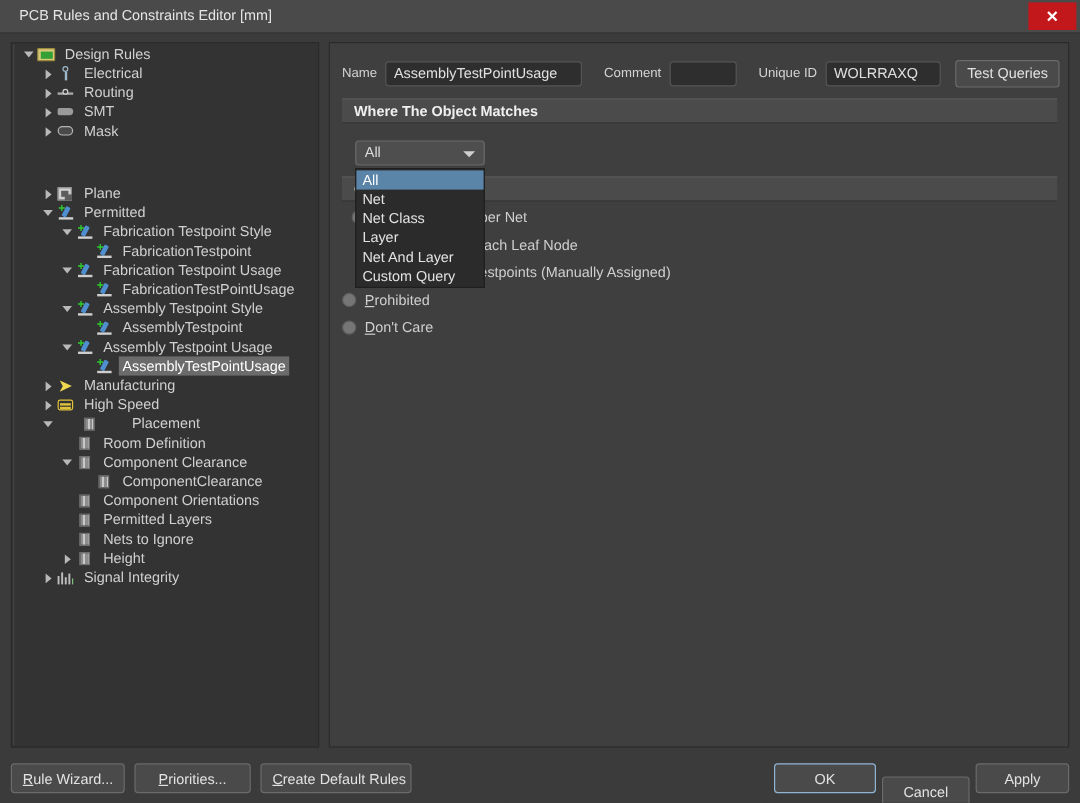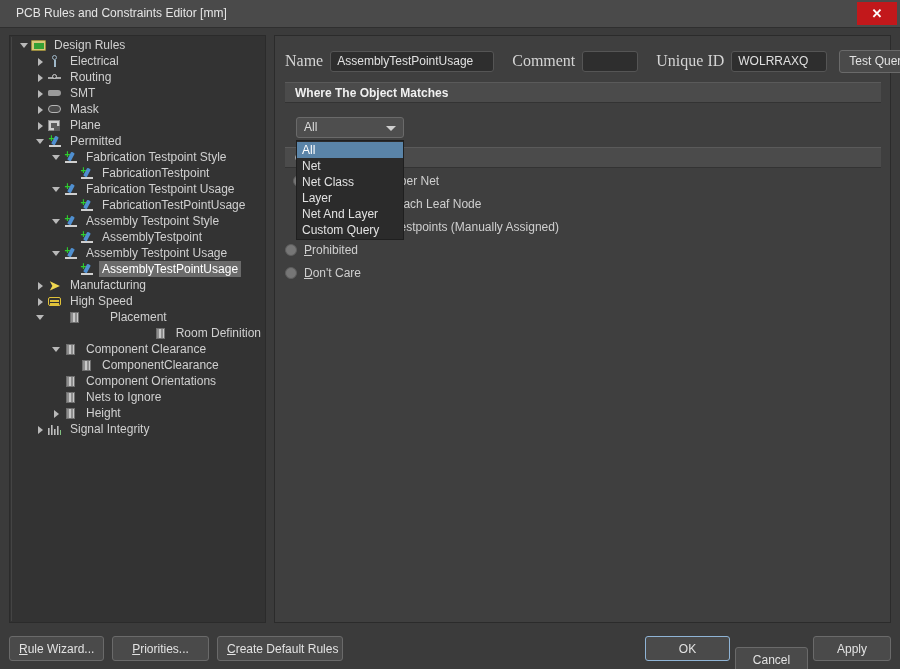--- a/index.html
+++ b/index.html
@@ -286,25 +286,24 @@
     box-sizing: border-box;
   }
   .form-row {
     position: absolute;
     left: 10px; top: 13px;
     width: 596px; height: 24px;
     display: flex;
     align-items: center;
   }
   .fld-label {
-    font-size: 16px;
+    font-size: 11px;
     color: #d4d4d4;
     margin-right: 7px;
     white-space: nowrap;
-    font-family: Liberation Serif, serif;
   }
   .txtbox {
     background: #2e2e2e;
     border: 1px solid #555555;
     border-radius: 3px;
     height: 21px;
     line-height: 21px;
     color: #e0e0e0;
     font-size: 12px;
     font-family: "Liberation Sans", sans-serif;
@@ -489,21 +488,21 @@
           </span>
           <span class="tlabel">SMT</span>
         </div>
         <div class="tree-row" style="padding-left: 22px;">
           <span class="twisty collapsed"></span>
           <span class="ticon">
             <span class="ic-mask"></span>
           </span>
           <span class="tlabel">Mask</span>
         </div>
-        <div class="tree-row" style="padding-left: 22px;">
+        <div class="tree-row" style="padding-left: 22px; margin-top: 36px;">
           <span class="twisty collapsed"></span>
           <span class="ticon">
             <span class="ic-plane"></span>
           </span>
           <span class="tlabel">Plane</span>
         </div>
         <div class="tree-row" style="padding-left: 22px;">
           <span class="twisty expanded"></span>
           <span class="ticon">
             <span class="ic-testpoint">
@@ -616,21 +615,21 @@
           </span>
           <span class="tlabel">High Speed</span>
         </div>
         <div class="tree-row" style="padding-left: 22px; gap: 20px;">
           <span class="twisty expanded"></span>
           <span class="ticon">
             <span class="ic-placement"></span>
           </span>
           <span class="tlabel">Placement</span>
         </div>
-        <div class="tree-row" style="padding-left: 38px; justify-content: flex-end;">
+        <div class="tree-row" style="padding-left: 38px;">
           <span class="twisty "></span>
           <span class="ticon">
             <span class="ic-placement"></span>
           </span>
           <span class="tlabel">Room Definition</span>
         </div>
         <div class="tree-row" style="padding-left: 38px;">
           <span class="twisty expanded"></span>
           <span class="ticon">
             <span class="ic-placement"></span>
@@ -643,20 +642,27 @@
             <span class="ic-placement"></span>
           </span>
           <span class="tlabel">ComponentClearance</span>
         </div>
         <div class="tree-row" style="padding-left: 38px;">
           <span class="twisty "></span>
           <span class="ticon">
             <span class="ic-placement"></span>
           </span>
           <span class="tlabel">Component Orientations</span>
+        </div>
+        <div class="tree-row" style="padding-left: 38px;">
+          <span class="twisty "></span>
+          <span class="ticon">
+            <span class="ic-placement"></span>
+          </span>
+          <span class="tlabel">Permitted Layers</span>
         </div>
         <div class="tree-row" style="padding-left: 38px;">
           <span class="twisty "></span>
           <span class="ticon">
             <span class="ic-placement"></span>
           </span>
           <span class="tlabel">Nets to Ignore</span>
         </div>
         <div class="tree-row" style="padding-left: 38px;">
           <span class="twisty collapsed"></span>

